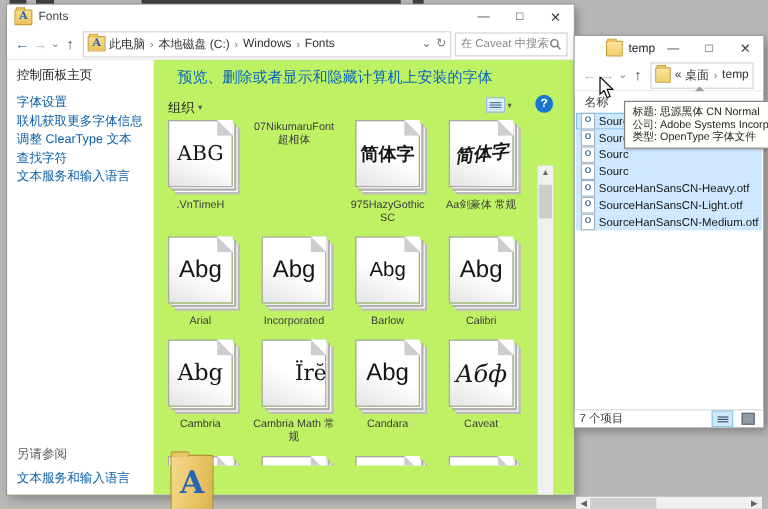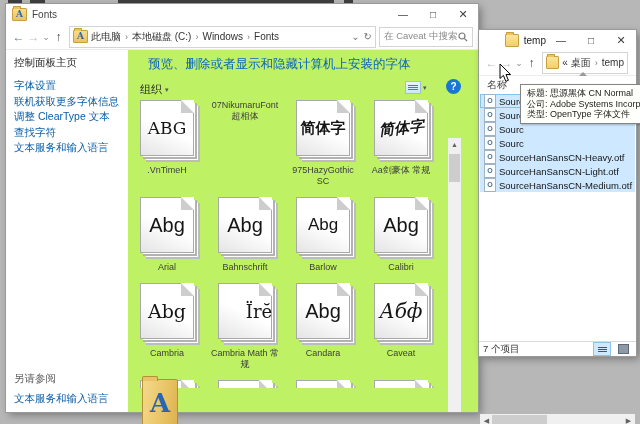--- a/index.html
+++ b/index.html
@@ -212,21 +212,21 @@
             <div class="fold"></div>
             <span class="glyph g-sans">Abg</span>
           </div>
         <div class="tlabel">Arial</div>
       </div>
       <div class="tile">
         <div class="pages">
             <div class="fold"></div>
             <span class="glyph g-sans">Abg</span>
           </div>
-        <div class="tlabel">Bahnschrift</div>
+        <div class="tlabel">Incorporated</div>
       </div>
       <div class="tile">
         <div class="pages">
             <div class="fold"></div>
             <span class="glyph g-sans" style="font-size:17px">Abg</span>
           </div>
         <div class="tlabel">Barlow</div>
       </div>
       <div class="tile">
         <div class="pages">

